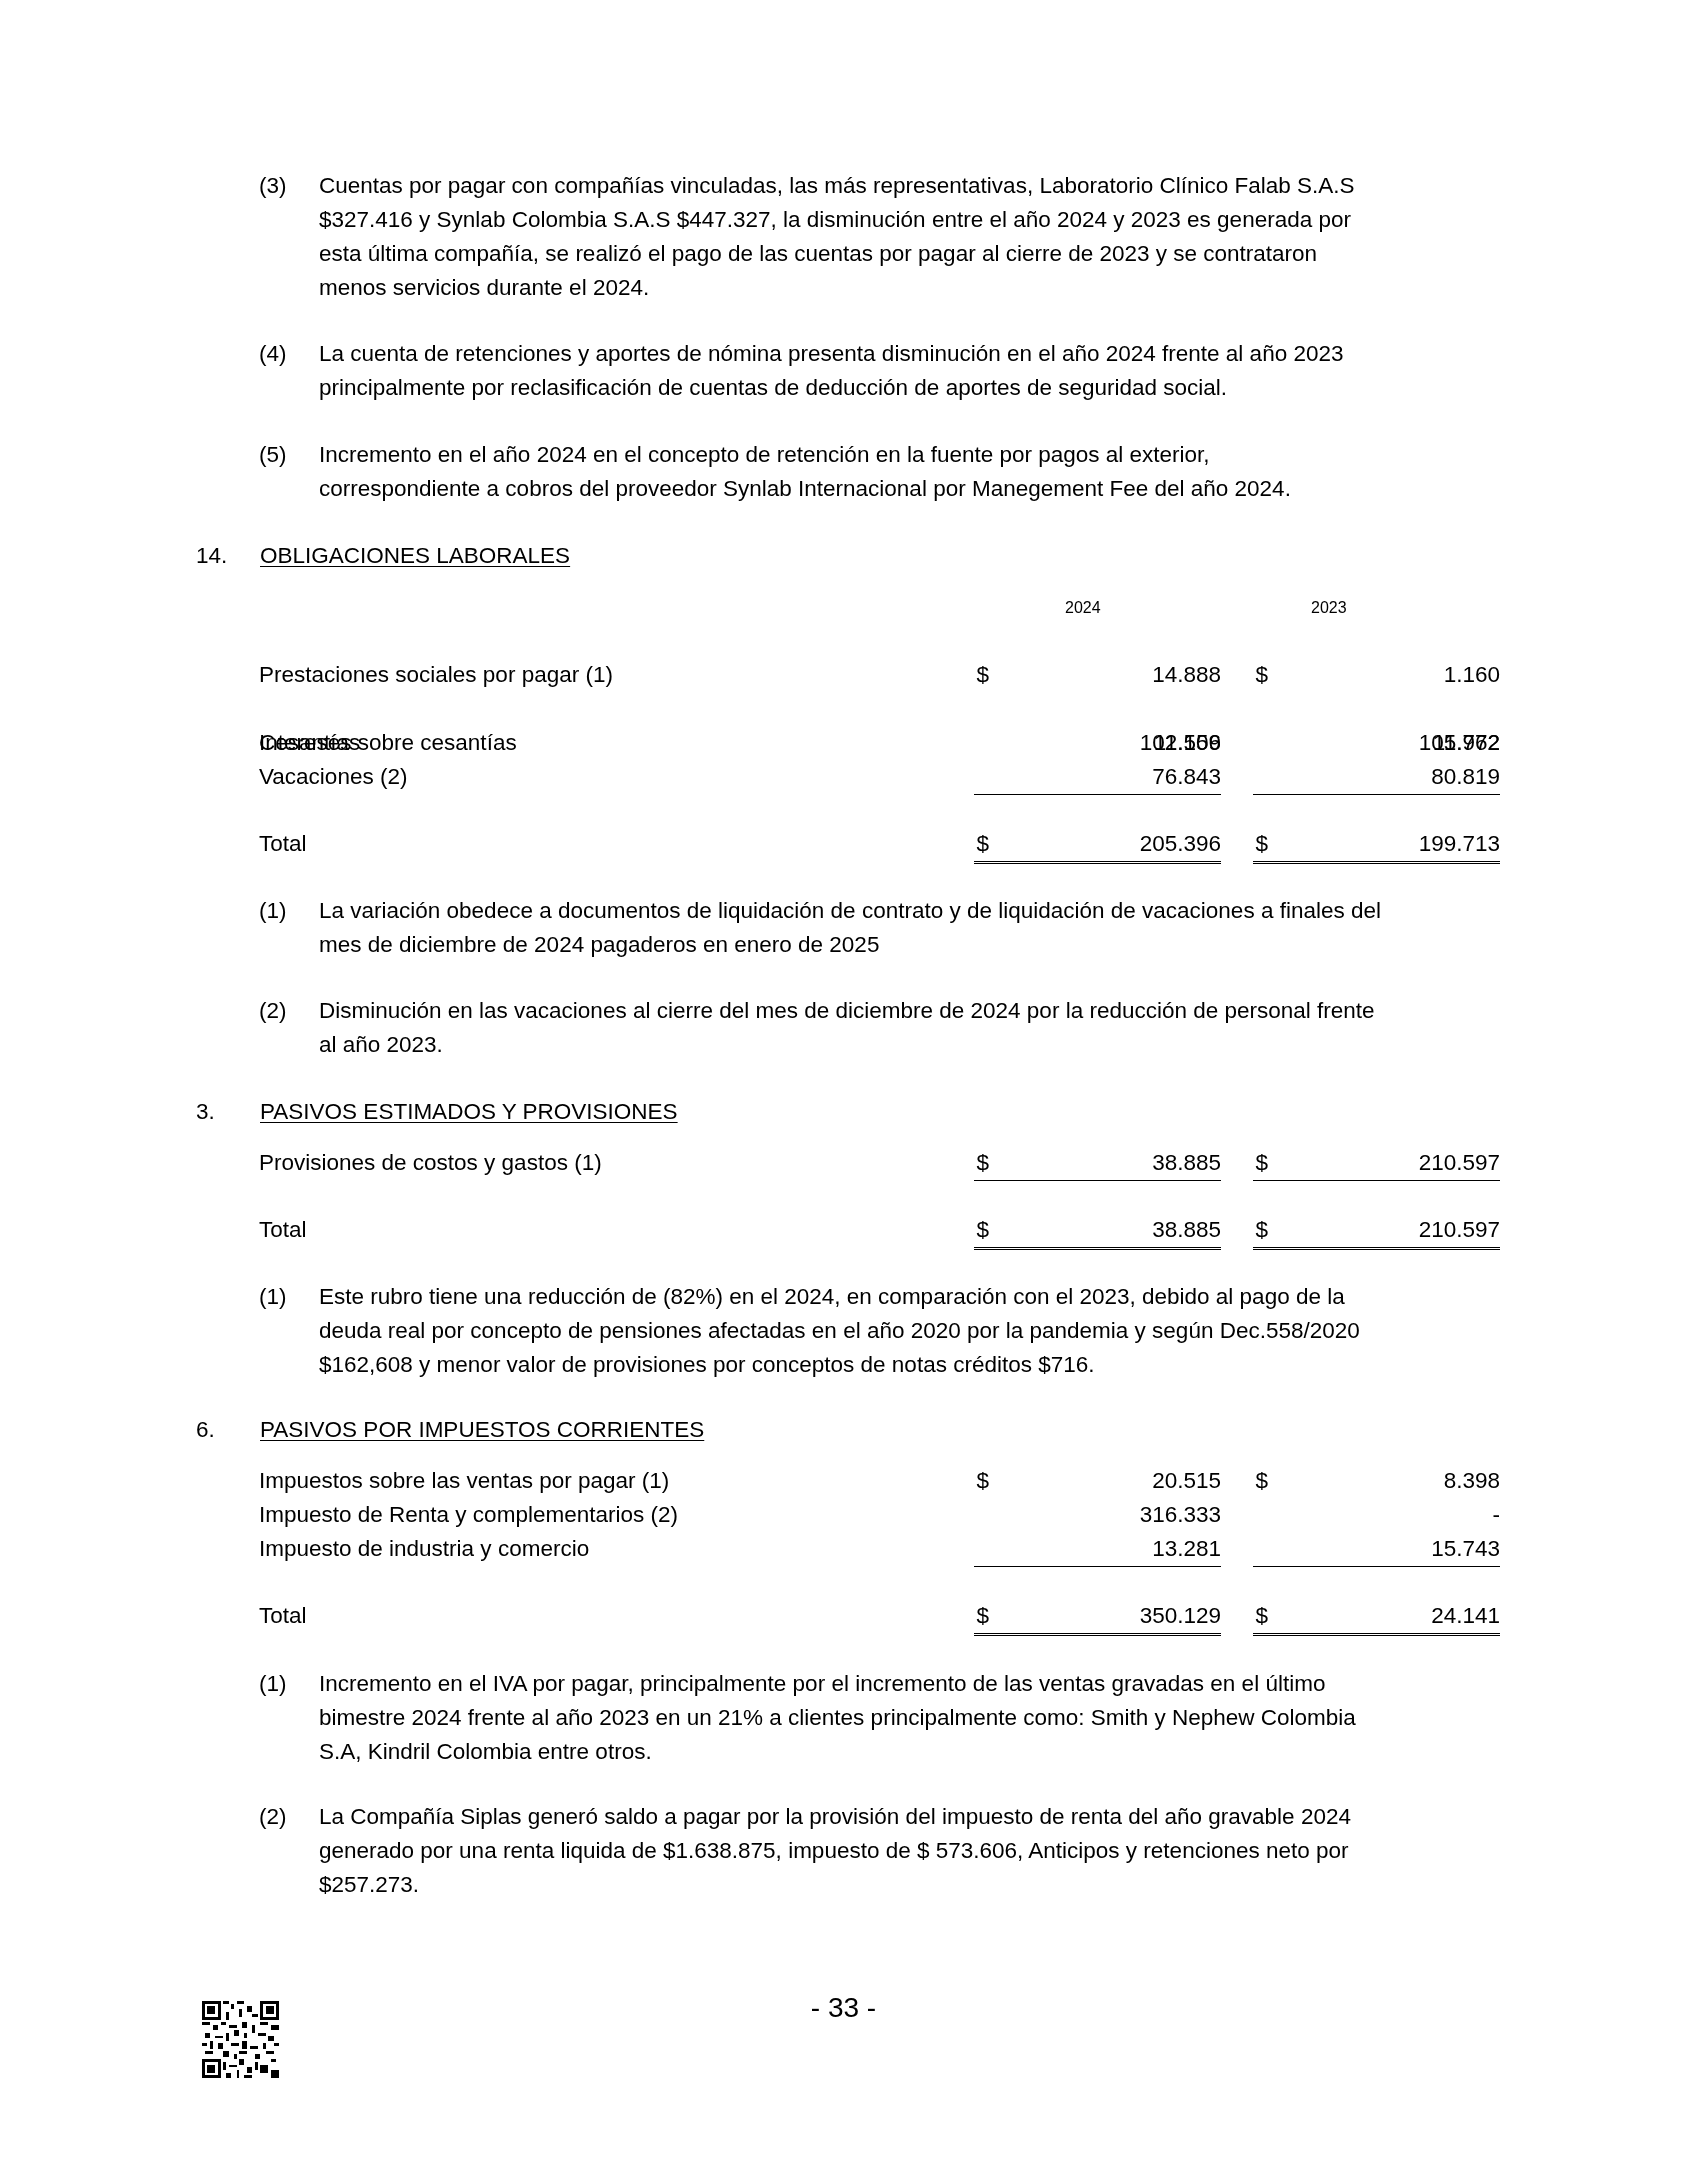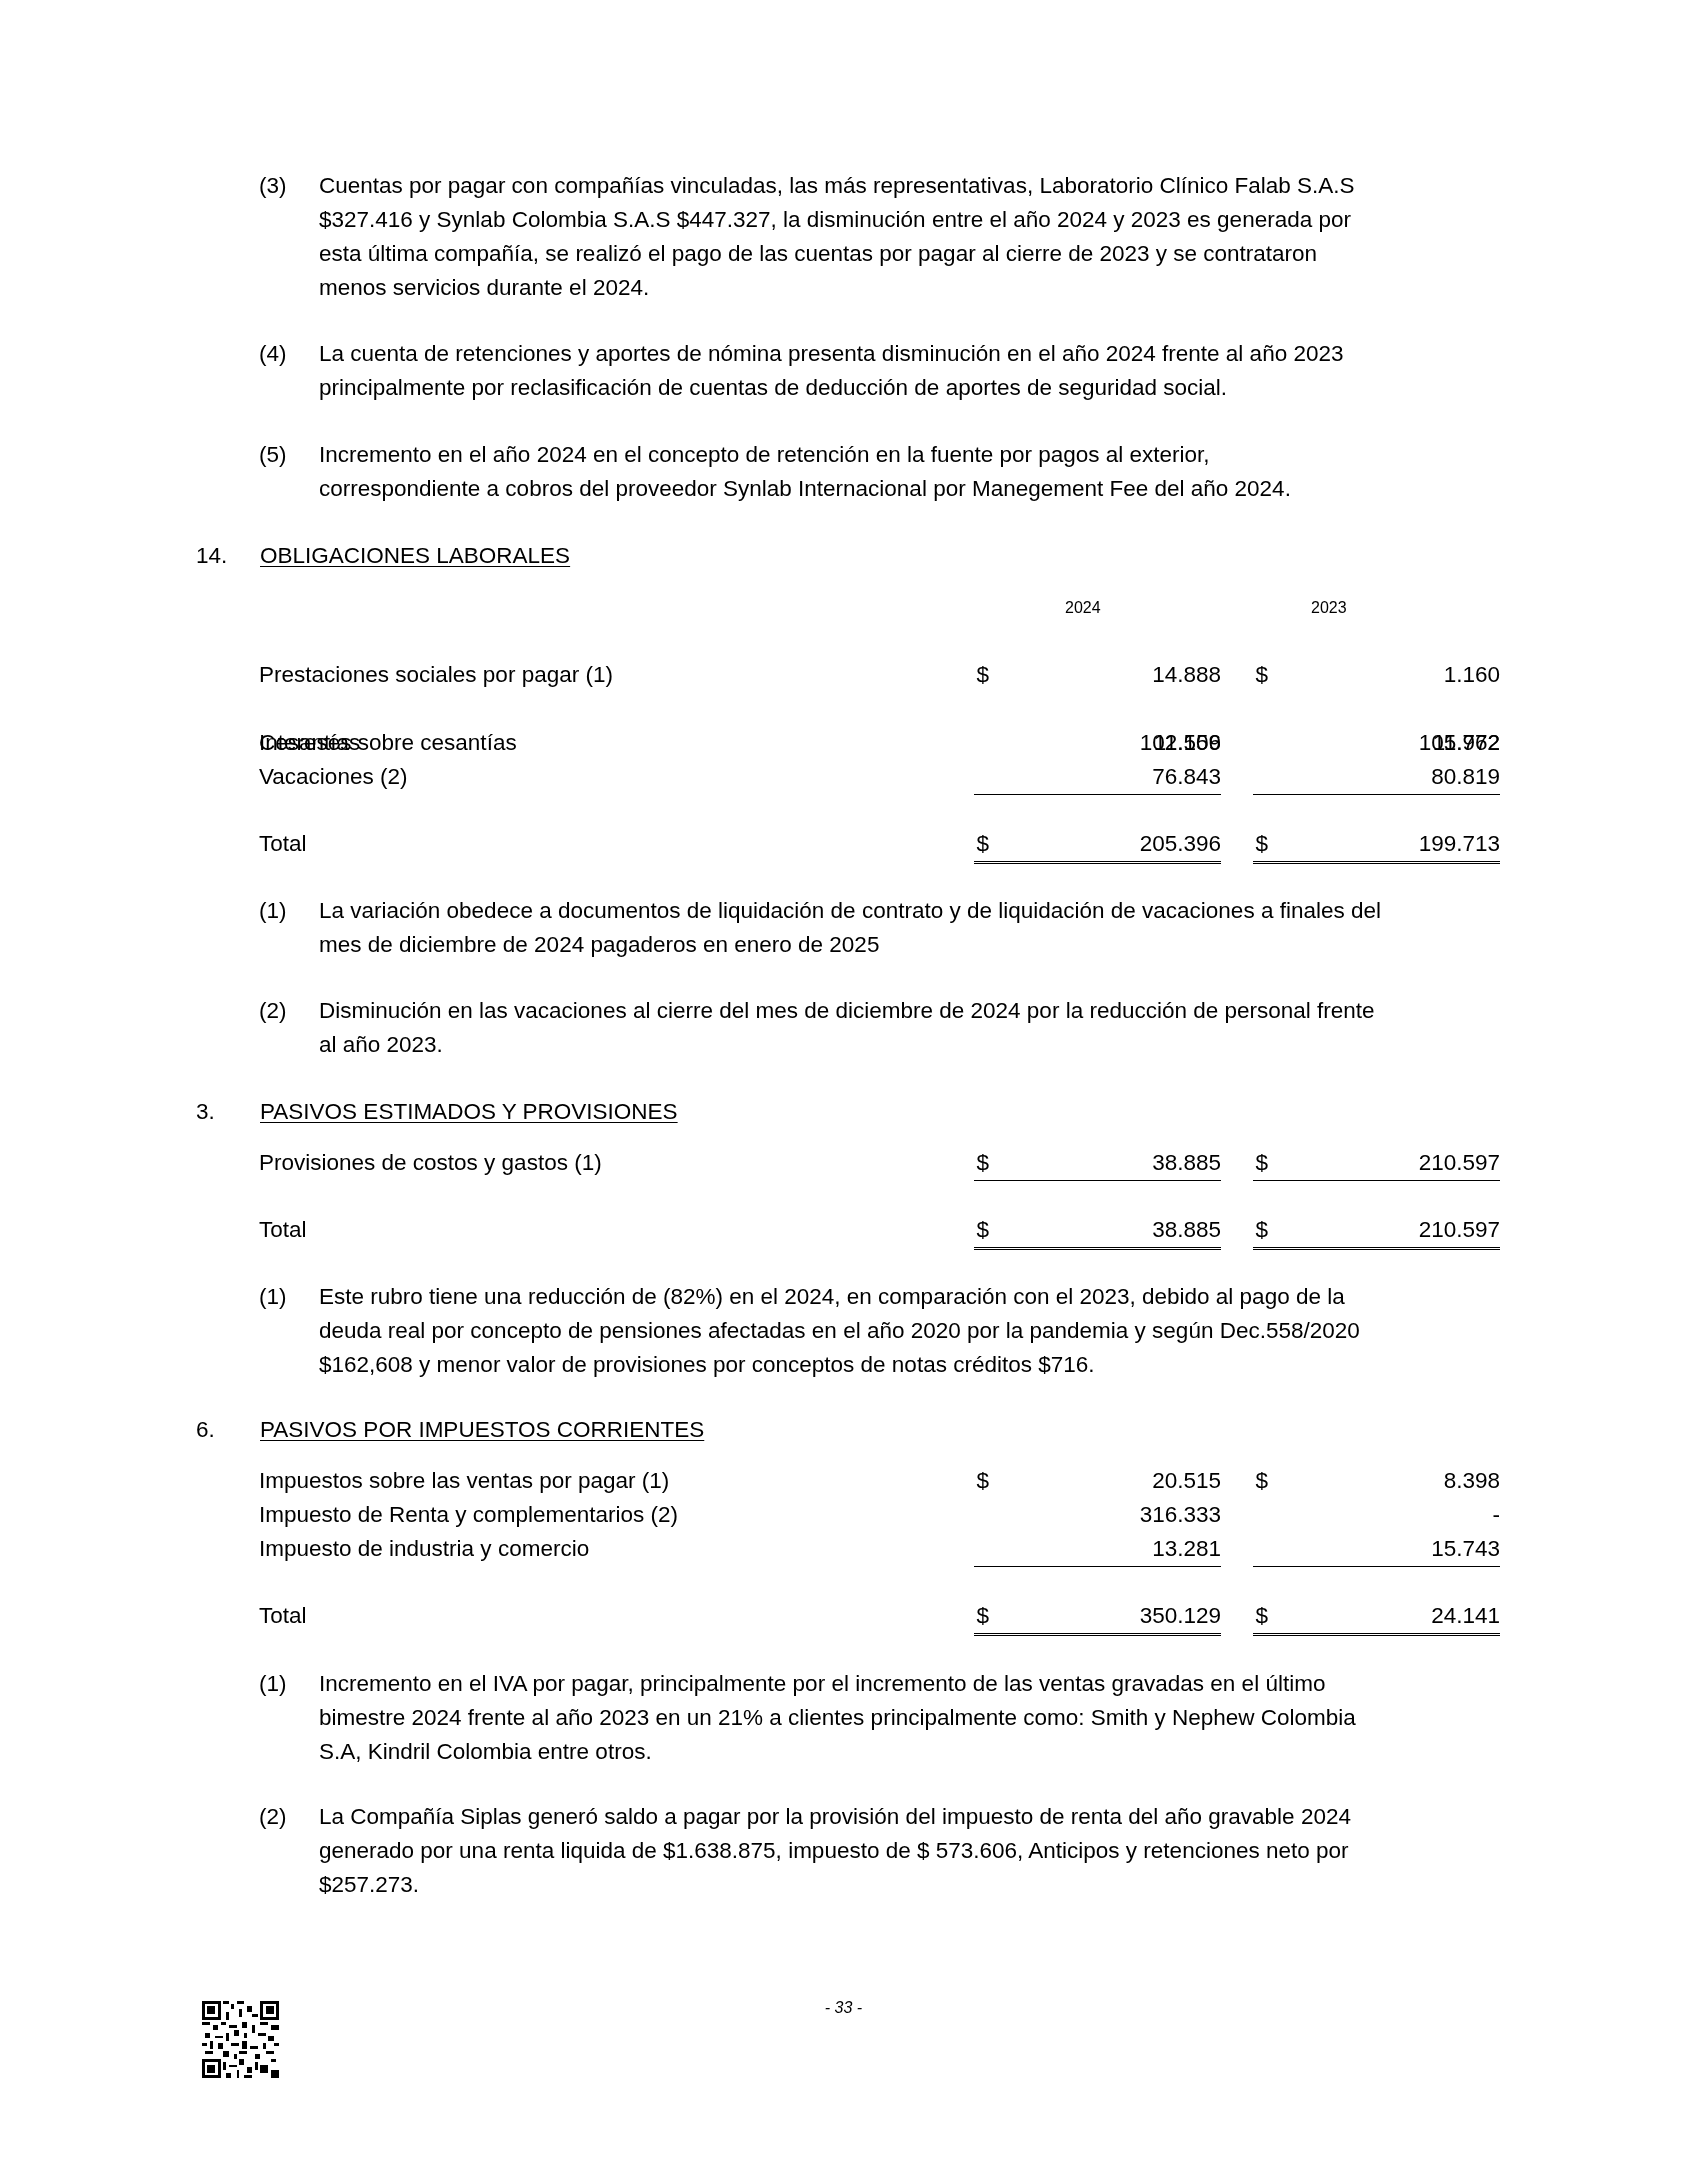--- a/index.html
+++ b/index.html
@@ -25,21 +25,21 @@
   .row { position: absolute; left: 259px; width: 1244px; height: 34px; }
   .row .label { position: absolute; left: 0; top: 0; white-space: nowrap; }
   .cell { position: absolute; top: 0; height: 34px; }
   .cell .cur { position: absolute; left: 2.6px; top: 0; }
   .cell .amt { position: absolute; right: 0; top: 0; text-align: right; }
   .c1 { left: 715px; width: 247px; }   
   .c2 { left: 994px; width: 247px; }   
   .single-under { border-bottom: 1.3px solid #000; }
   .double-under { border-bottom: 3.3px double #000; }
 
-  .footer-page { position: absolute; top: 1991px; left: 0; width: 1687px; text-align: center; font-size: 16px; font-style: italic; }
+  .footer-page { position: absolute; top: 1991px; left: 0; width: 1687px; text-align: center; font-size: 28px; }
   .qr { position: absolute; left: 202px; top: 2001px; width: 77px; height: 77px; }
 </style>
 </head>
 <body>
 
 <div class="page">
 
   <div class="note" style="top:169px;">
     <span class="num">(3)</span>
     <div class="txt">Cuentas por pagar con compañías vinculadas, las más representativas, Laboratorio Clínico Falab S.A.S

